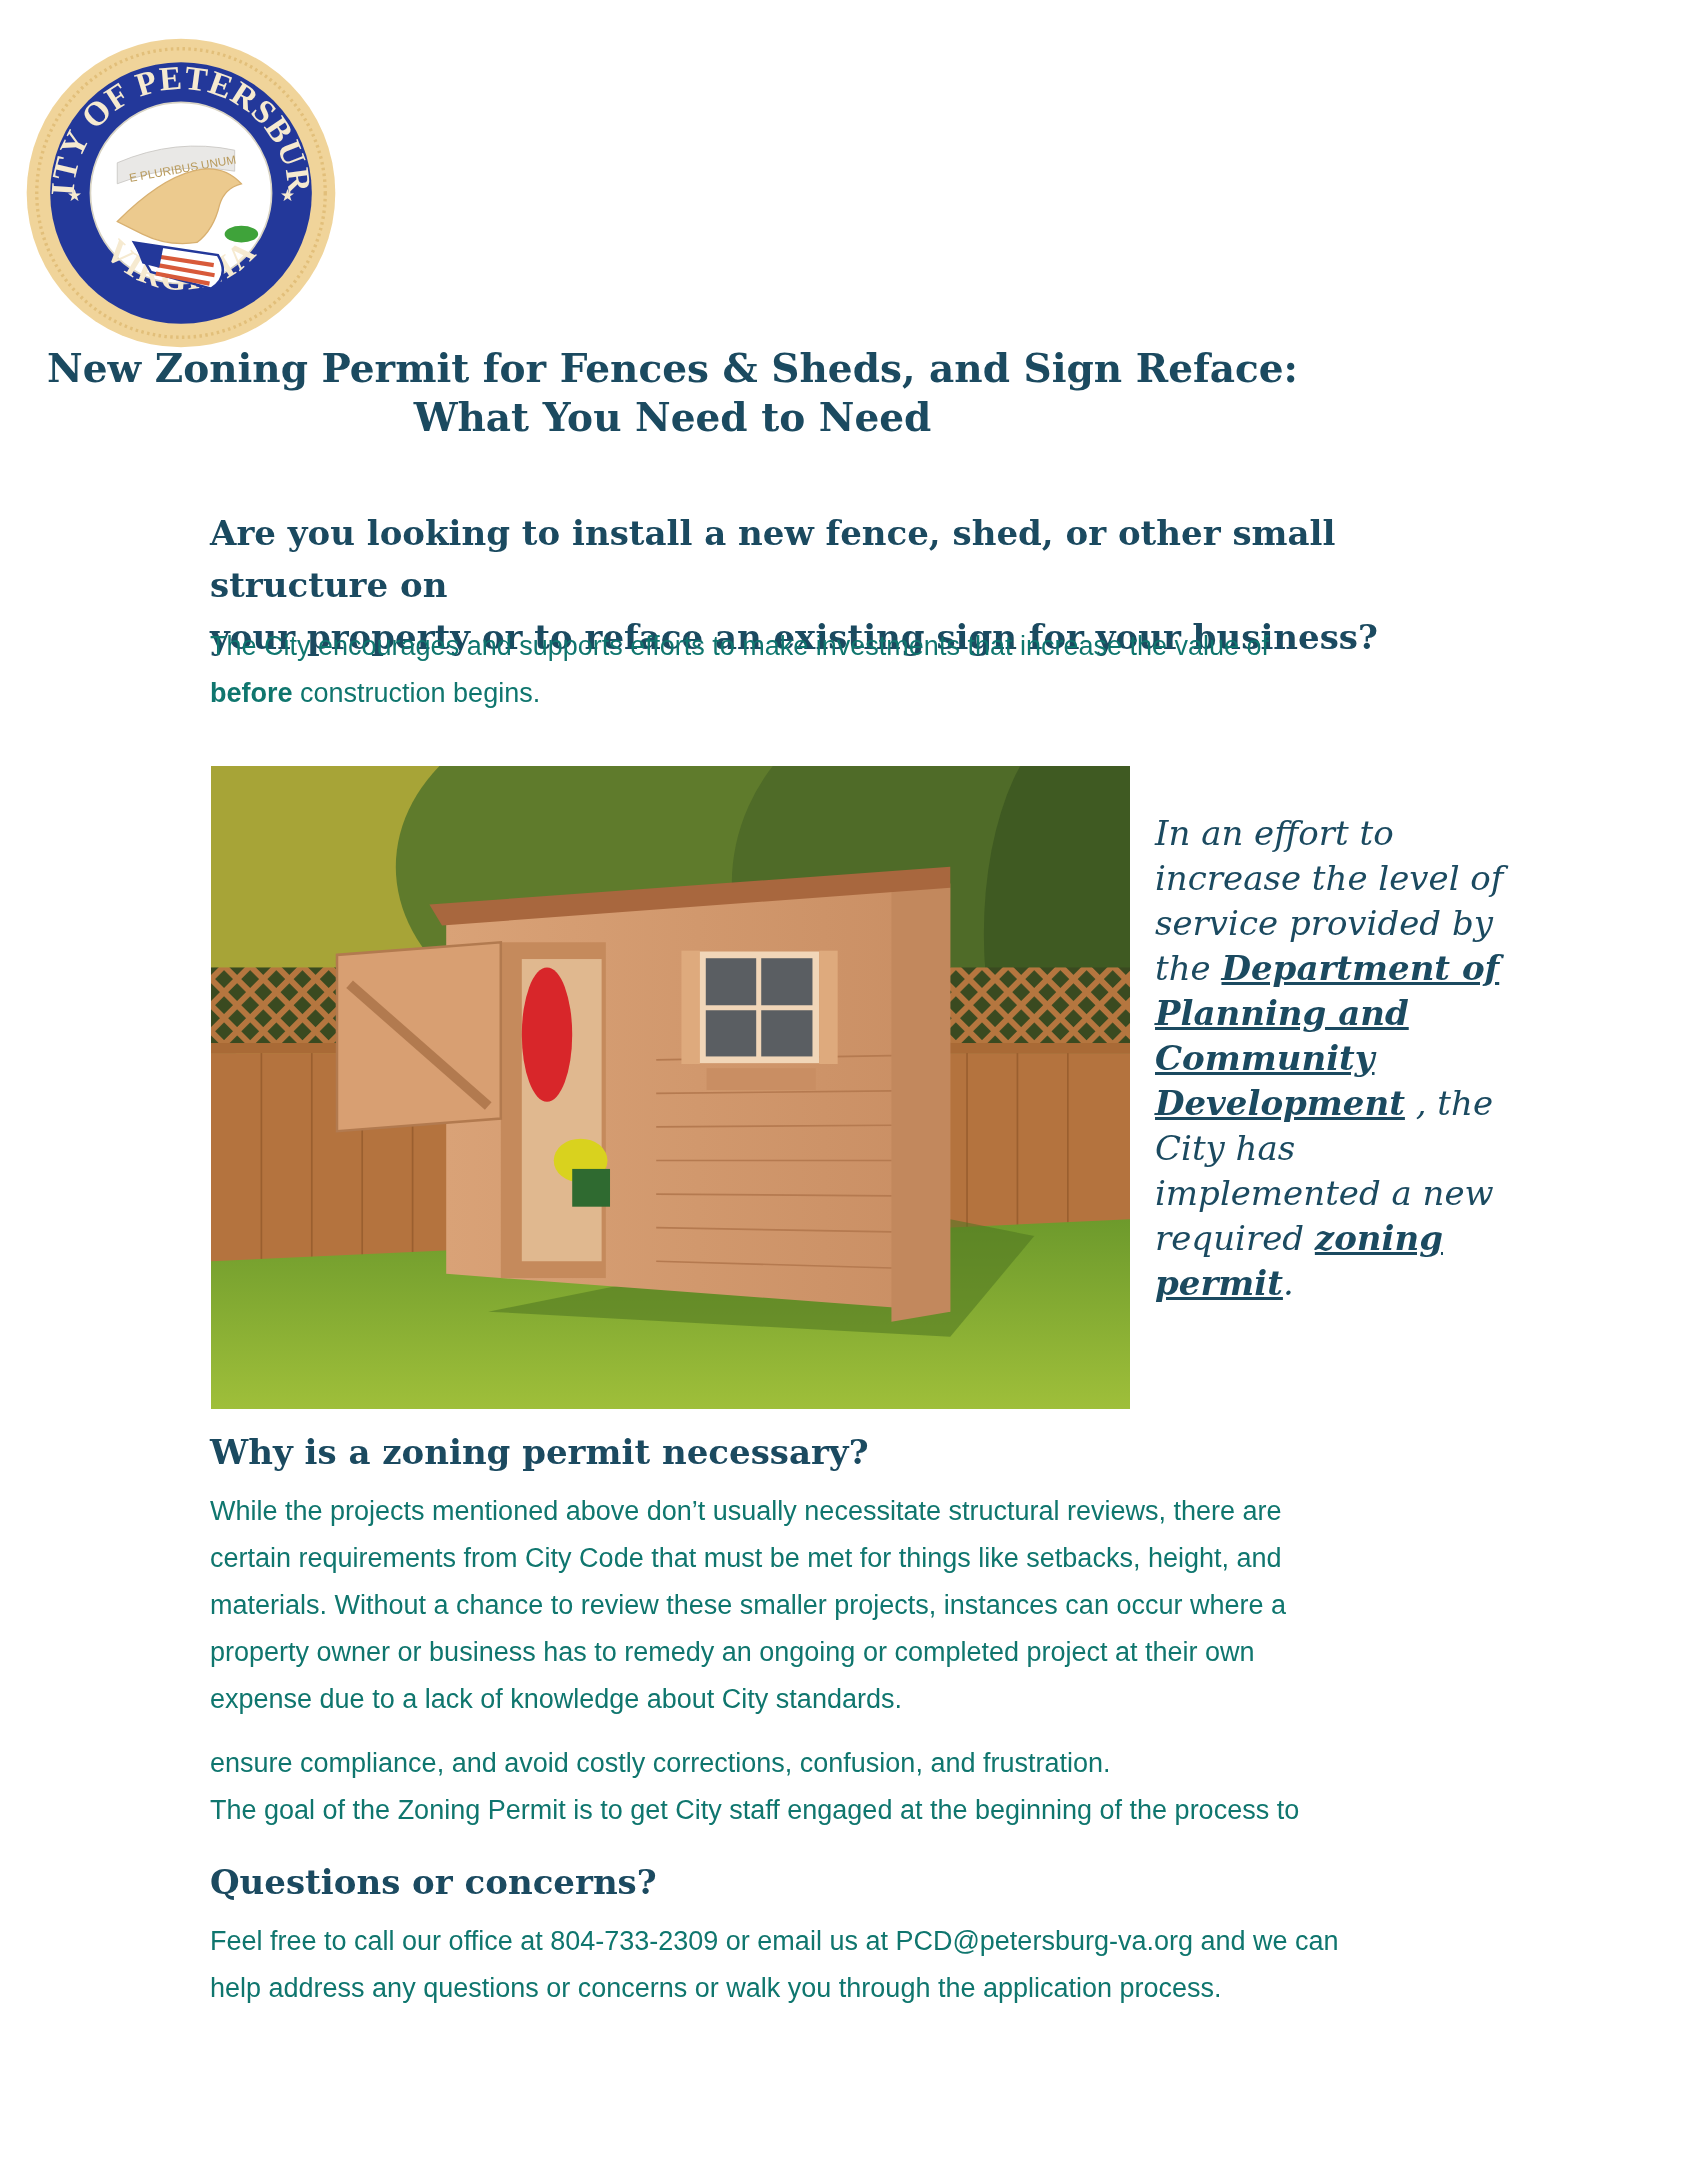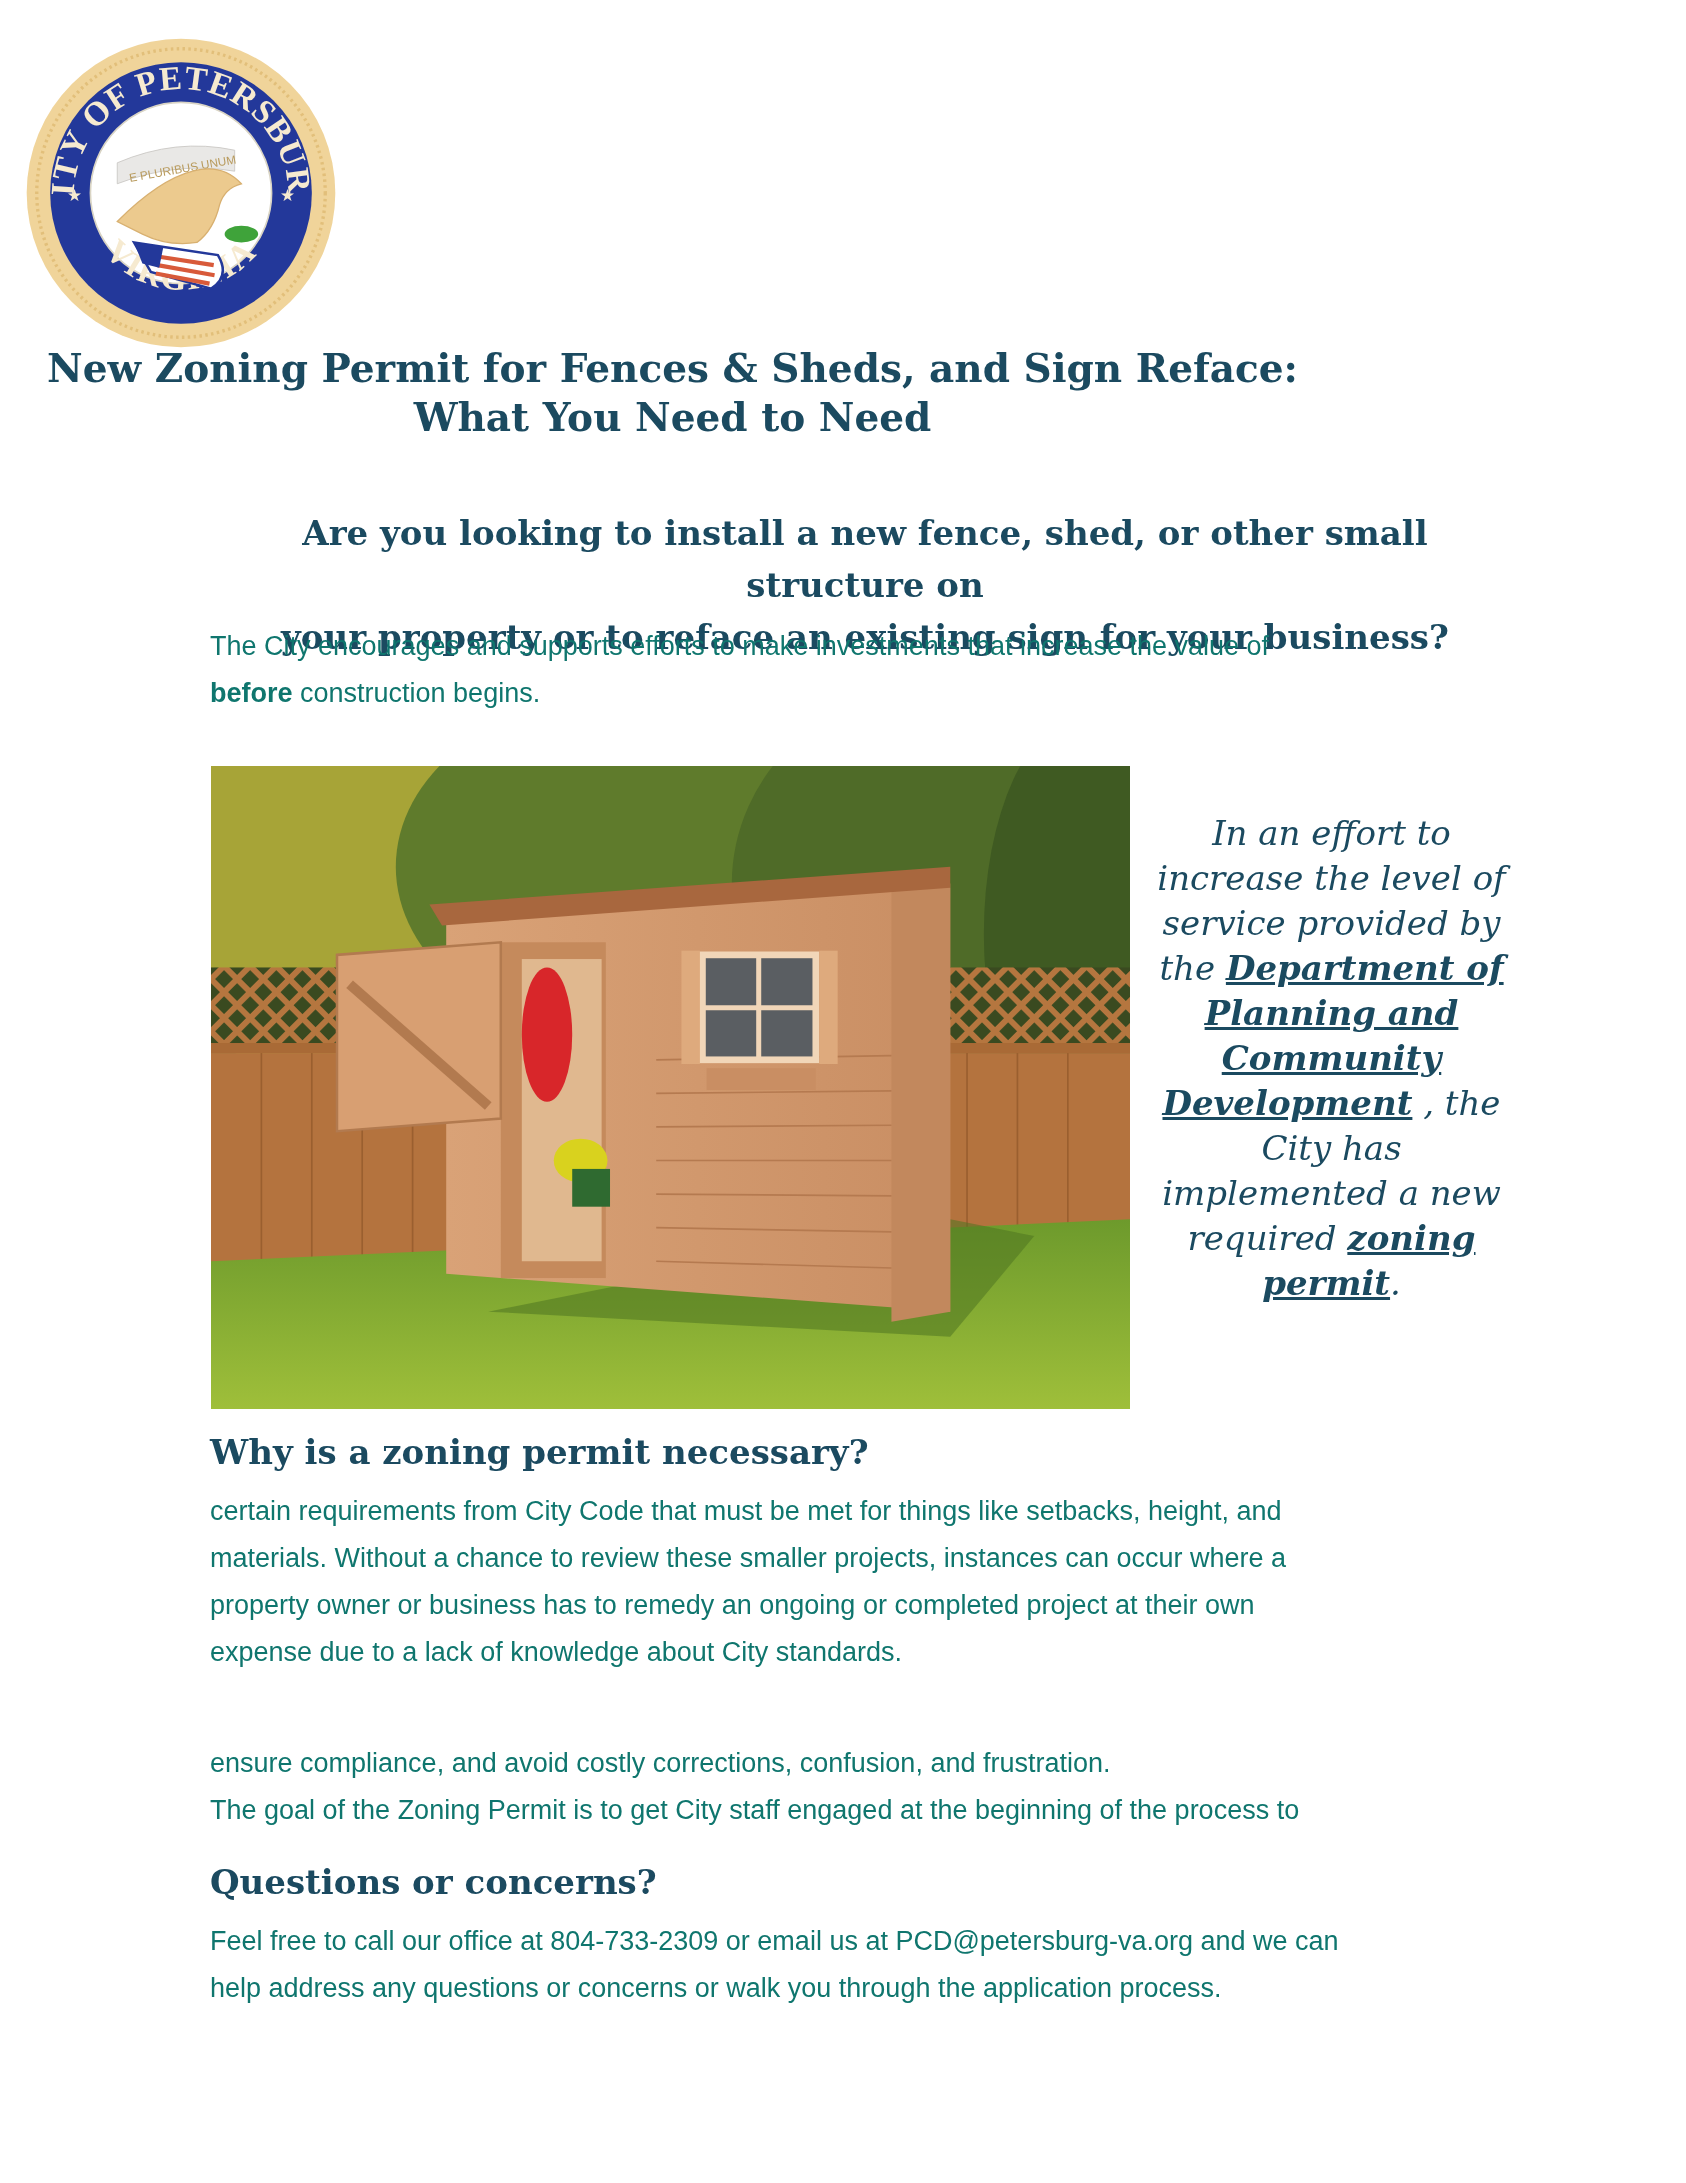--- a/index.html
+++ b/index.html
@@ -1,17 +1,17 @@
 <!DOCTYPE html>
 <html style="font-size:13.4px"><head>
 <meta charset="utf-8">
 <style>
   html, body { margin:0; padding:0; background:#ffffff; }
   body { width:1687px; height:2183px; position:relative; overflow:hidden; }
-  .serif { font-family: "DejaVu Serif", "Liberation Serif", serif; text-align: center; }
+  .serif { font-family: "DejaVu Serif", "Liberation Serif", serif; }
   .sans { font-family: "Liberation Sans", "DejaVu Sans", sans-serif; }
   #logo { position:absolute; left:25px; top:37px; width:312px; height:312px; }
   #title { position:absolute; left:0; top:344px; width:1345px; text-align:center;
            font-weight:bold; font-size:39px; line-height:49px; color:#1b4a60; }
   .h2 { position:absolute; left:210px; font-weight:bold; color:#1b4a60; font-size:34px; line-height:52px; }
   .body { position:absolute; left:210px; width:1293px; font-size:27px; line-height:47px; color:#0f766e; }
   #photo { position:absolute; left:211px; top:766px; width:919px; height:643px; overflow:hidden; }
   #aside { position:absolute; left:1155px; top:811px; width:353px; font-style:italic; font-size:34px; line-height:45px; color:#1b4a60; }
   #aside a { color:#1b4a60; font-weight:bold; text-decoration:underline; }
 </style>
@@ -143,20 +143,21 @@
     <rect x="590" y="360" width="130" height="26" fill="#c98e63"></rect>
   </svg>
 </div>
 
 <div id="aside" class="serif">
   <span>In an effort to increase the level of service provided by the </span><a href="#">Department of Planning and Community Development</a><span> , the City has implemented a new required </span><a href="#">zoning permit</a><span>.</span>
 </div>
 
 <div class="h2 serif" style="top:1426px;">Why is a zoning permit necessary?</div>
 <div class="body sans" style="top:1488px;">
+  <div>While the projects mentioned above don’t usually necessitate structural reviews, there are</div>
   <div>certain requirements from City Code that must be met for things like setbacks, height, and</div>
   <div>materials. Without a chance to review these smaller projects, instances can occur where a</div>
   <div>property owner or business has to remedy an ongoing or completed project at their own</div>
   <div>expense due to a lack of knowledge about City standards.</div>
 </div>
 <div class="body sans" style="top:1740px;">
   <div>ensure compliance, and avoid costly corrections, confusion, and frustration.</div>
   <div>The goal of the Zoning Permit is to get City staff engaged at the beginning of the process to</div>
 </div>
 

